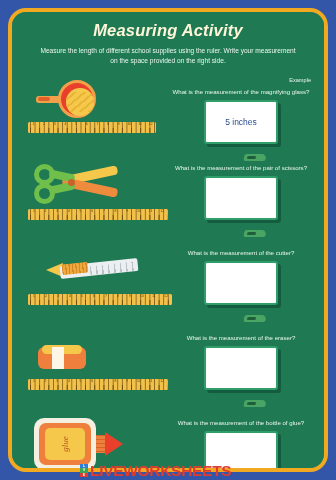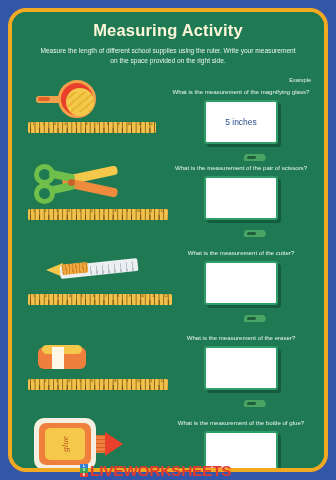--- a/index.html
+++ b/index.html
@@ -38,20 +38,21 @@
     padding: 9px 14px 0 14px;
     text-align: center;
   }
   .title {
     color: #fdf6d8;
     font-size: 16.5px;
     font-weight: bold;
     letter-spacing: 0.2px;
     line-height: 1.1;
     padding-bottom: 7px;
+    font-style: italic;
   }
   .subtitle {
     color: #eaf5ee;
     font-size: 6.6px;
     line-height: 1.55;
     padding: 0 12px;
   }
 
   
   .dot-rule {

